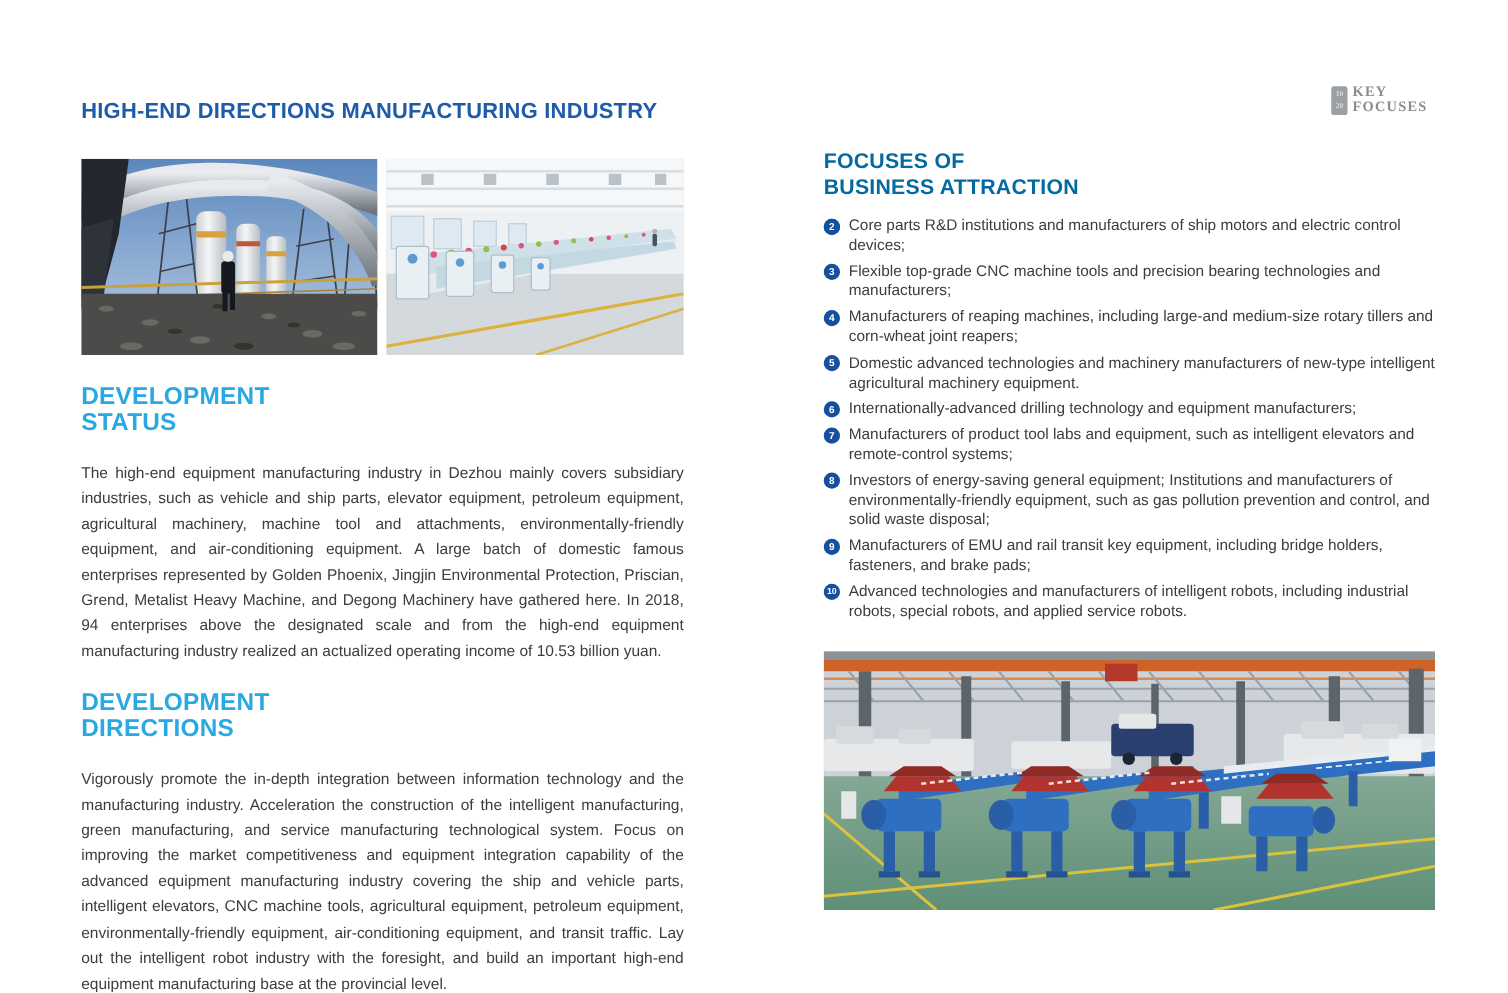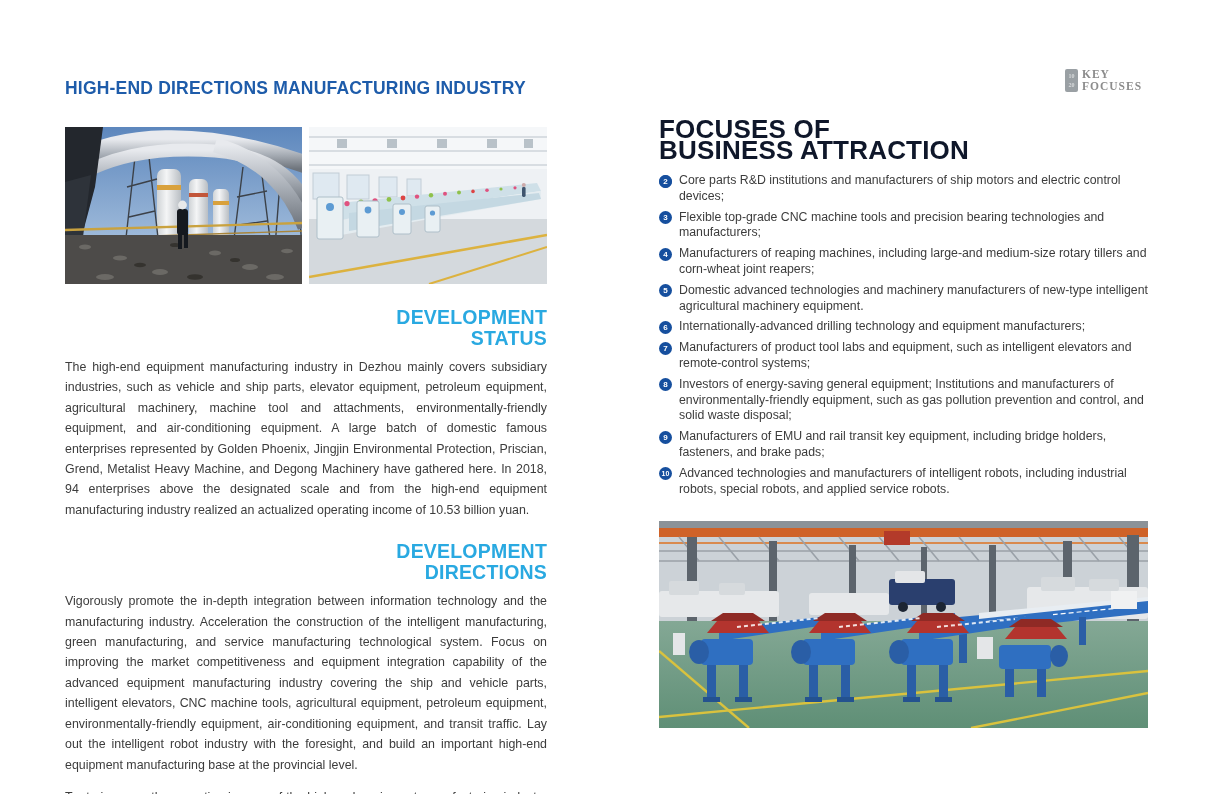--- a/index.html
+++ b/index.html
@@ -16,24 +16,24 @@
     margin-top:78px;
     font-size:17.5px;font-weight:700;letter-spacing:.2px;
     color:#1e5caa;
   }
   .photo-row{display:flex;gap:7px;margin-top:28px;}
   .photo{height:157px;overflow:hidden;background:#dfe3e7;}
   .photo svg{display:block;}
   .sec-head{
     margin-top:23px;
     font-size:19.5px;line-height:20.5px;font-weight:700;
-    color:#29a9e1;letter-spacing:.2px;text-align:right;
+    color:#29a9e1;letter-spacing:.2px;
   }
   .body-par{
-    margin-top:9px;
+    margin-top:20px;
     font-size:12.4px;line-height:20.4px;color:#3c3c3c;
     text-align:justify;
   }
   .body-par + .body-par{margin-top:12px;}
   
   .col-right{position:absolute;left:659px;top:12px;width:489px;}
   .logo{
     position:absolute;left:406px;top:57px;
     display:flex;align-items:flex-start;gap:4px;
   }
@@ -45,22 +45,22 @@
     font-size:6px;line-height:6px;color:#d8dadc;font-weight:700;
     font-family:"Liberation Serif", serif;
   }
   .logo-text{
     font-family:"Liberation Serif", serif;
     font-size:11.5px;line-height:11.5px;letter-spacing:1px;
     color:#8c8c8c;font-weight:700;
   }
   .focus-head{
     margin-top:107px;
-    font-size:26px;line-height:20.5px;font-weight:700;
-    color:#0f172a;letter-spacing:.2px;
+    font-size:17px;line-height:20.5px;font-weight:700;
+    color:#0369a1;letter-spacing:.2px;
   }
   .focus-list{margin-top:13px;list-style:none;padding:0;}
   .focus-item{
     position:relative;
     padding-left:20px;
     font-size:12.3px;line-height:15.8px;color:#3c3c3c;
     margin-bottom:5px;
   }
   .num-circle{
     position:absolute;left:0;top:1.5px;

